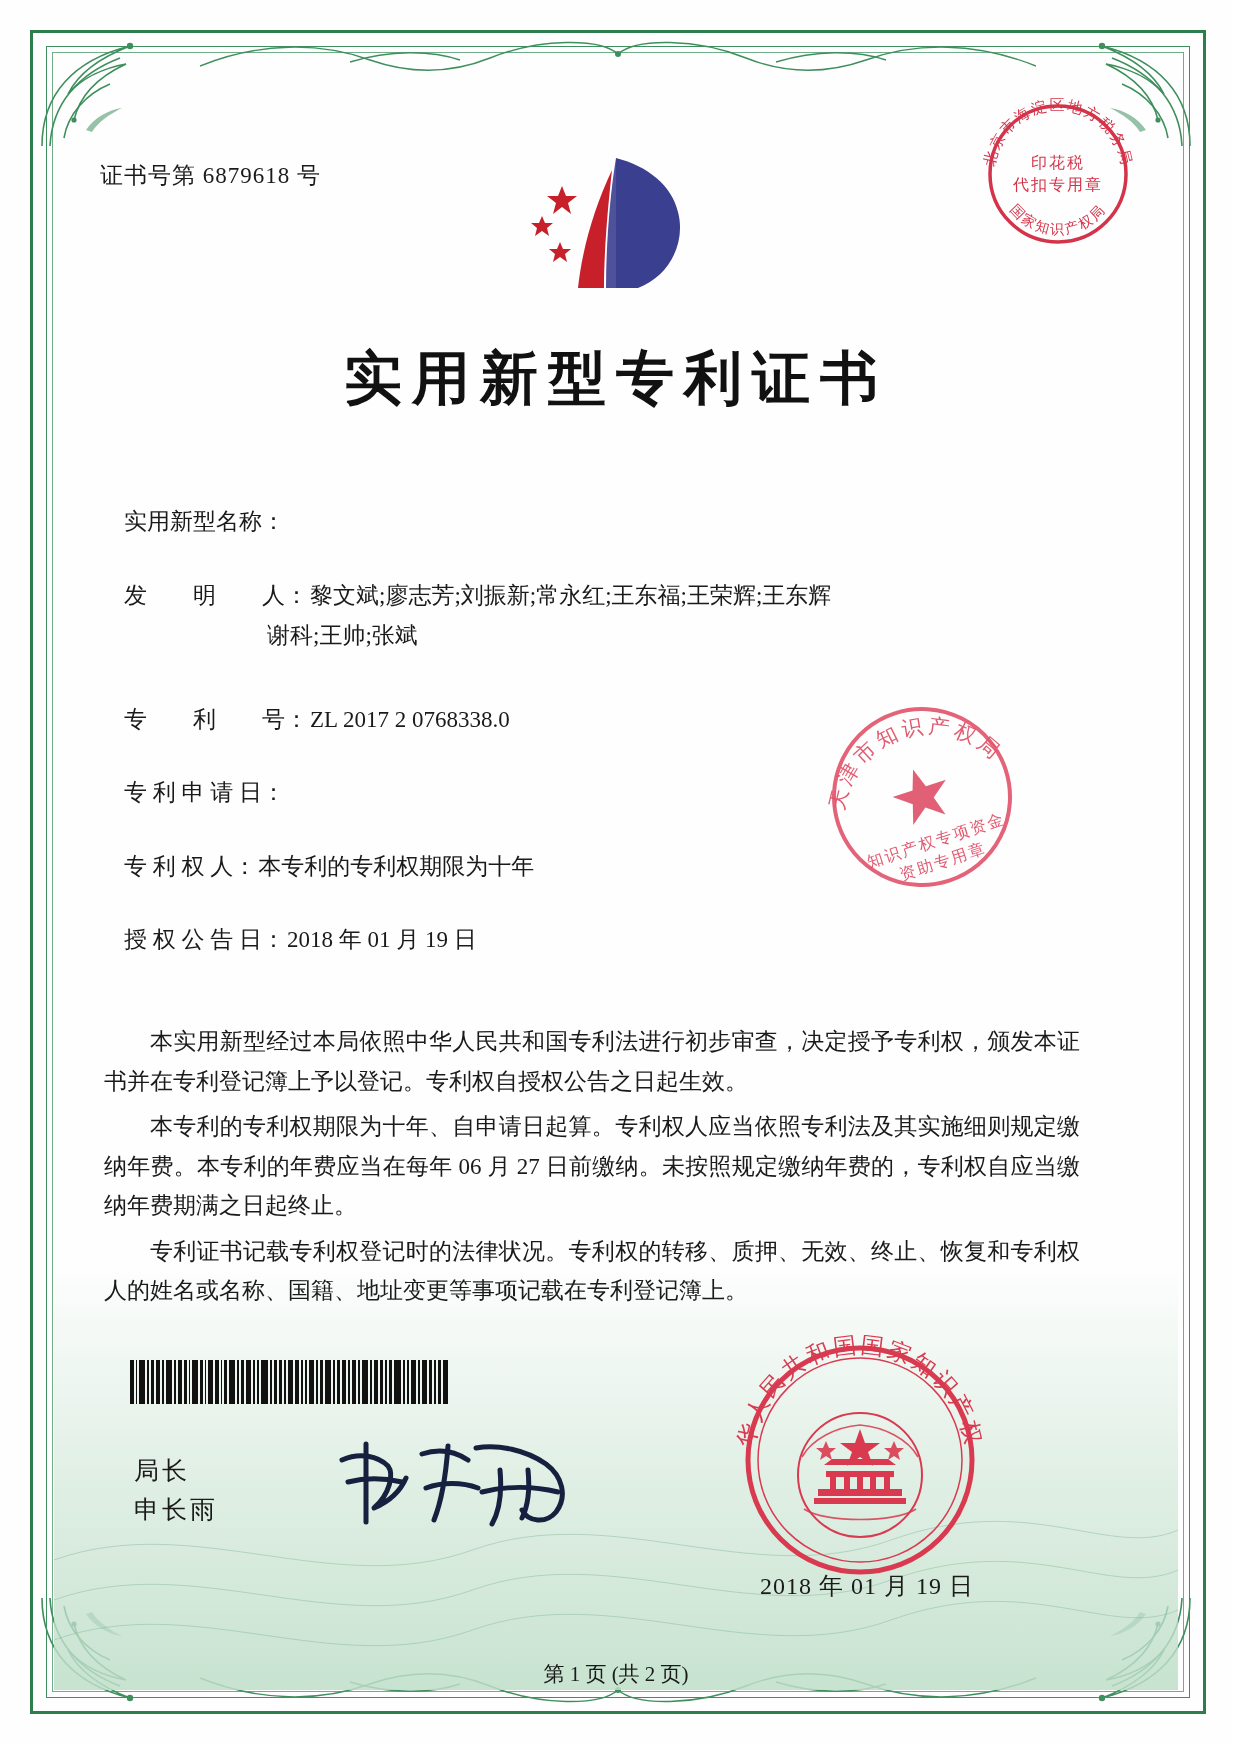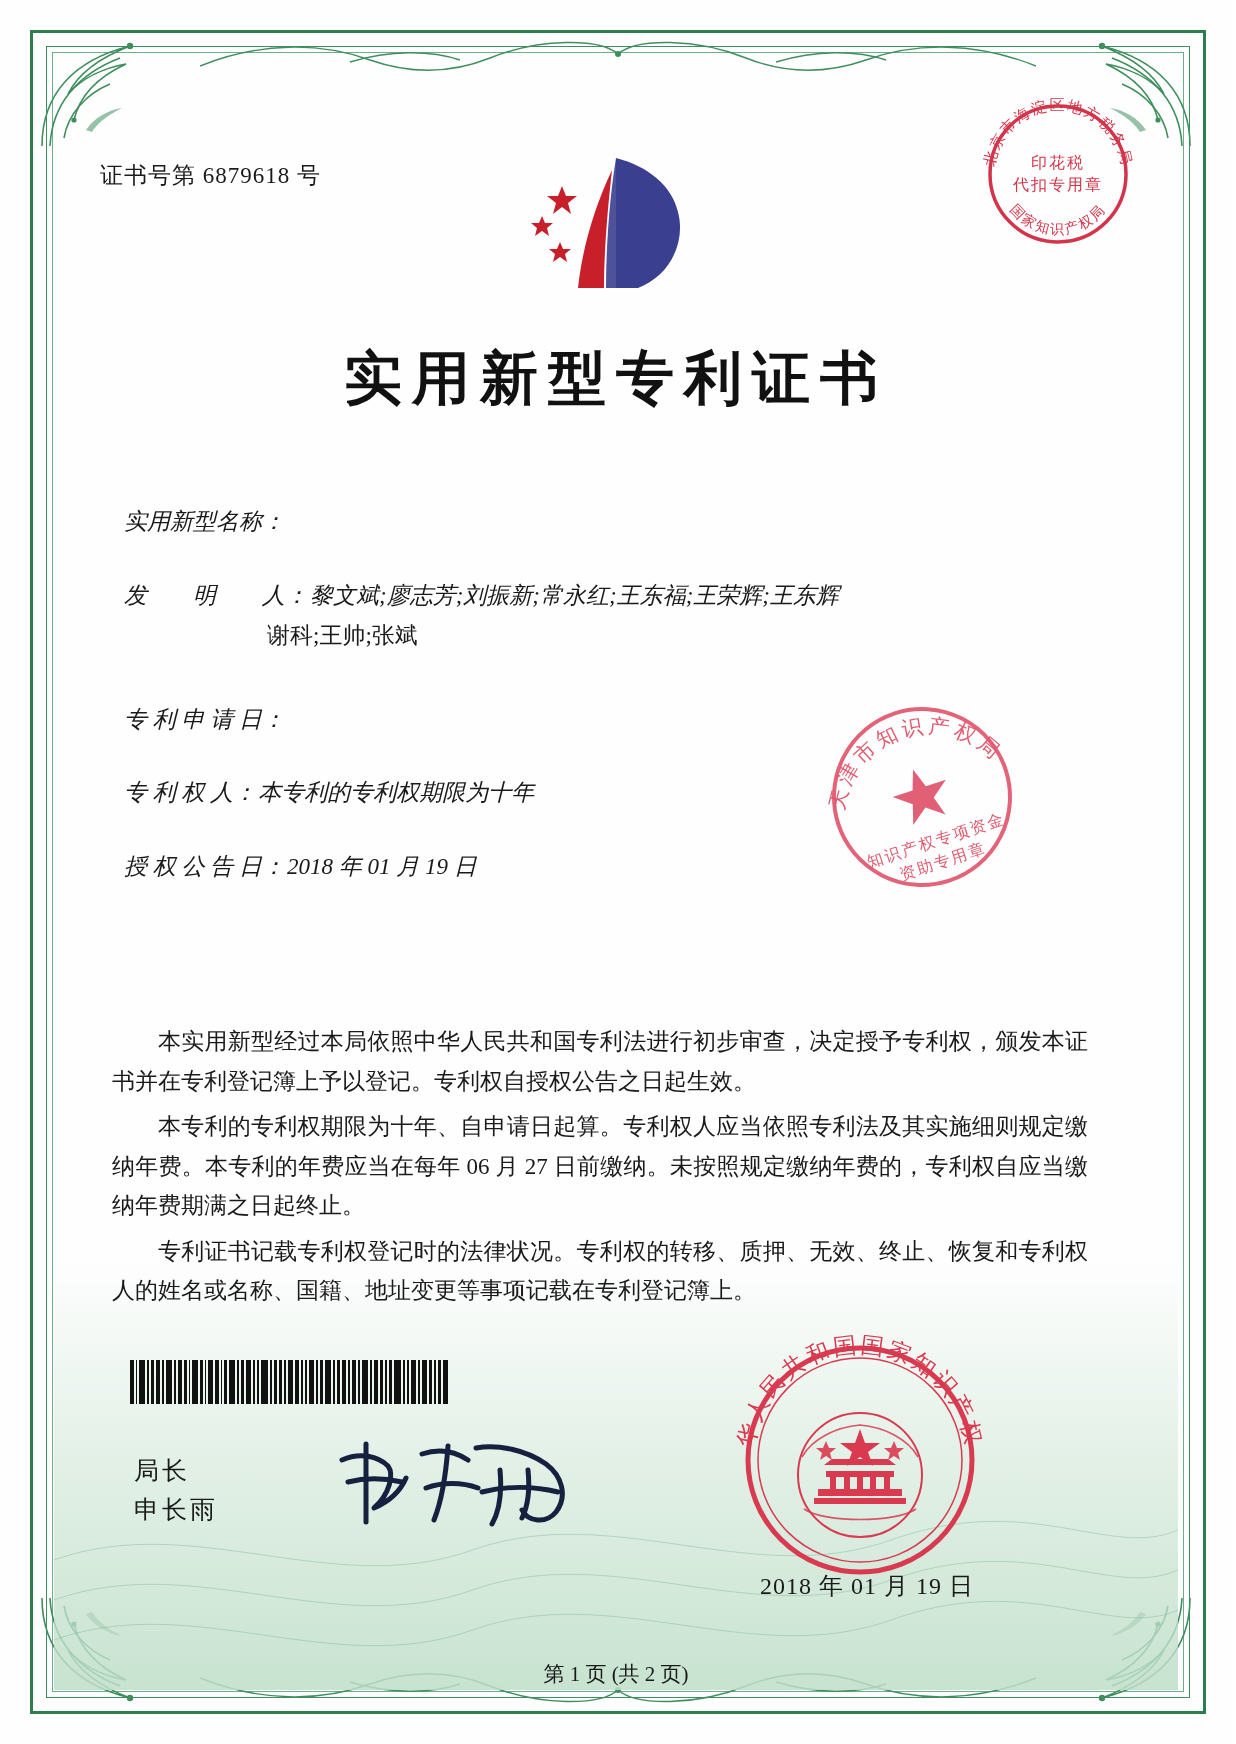--- a/index.html
+++ b/index.html
@@ -118,37 +118,36 @@
     left: 124px; top: 505px;
     width: 960px;
     font-size: 23px;
     line-height: 1.5;
   }
   .field-row {
     display: flex;
     align-items: flex-start;
     margin-bottom: 39px;
     white-space: nowrap;
-    font-style: italic;
   }
   .field-label { flex: 0 0 auto; }
   .field-value {
     margin-left: 2px;
     flex: 1 1 auto;
     white-space: normal;
   }
   .inv-line2 {
     margin-left: 143px;
     margin-top: 6px;
   }
 
   
   .paragraphs {
     position: absolute;
-    left: 112px; top: 1022px;
+    left: 104px; top: 1022px;
     width: 976px;
     font-size: 23px;
     line-height: 1.72;
     text-align: justify;
   }
   .paragraphs p {
     margin: 0 0 6px 0;
     text-indent: 46px;
   }
 
@@ -350,20 +349,24 @@
     </div>
 
     <div style="margin-bottom:49px;">
       <div class="field-row" style="margin-bottom:0;">
         <span class="field-label">发　　明　　人：</span>
         <span class="field-value">黎文斌;廖志芳;刘振新;常永红;王东福;王荣辉;王东辉</span>
       </div>
       <div class="inv-line2">谢科;王帅;张斌</div>
     </div>
 
+    <div class="field-row">
+      <span class="field-label">专　　利　　号：</span>
+      <span class="field-value">ZL 2017 2 0768338.0</span>
+    </div>
 
     <div class="field-row">
       <span class="field-label">专 利 申 请 日：</span>
     </div>
 
     <div class="field-row">
       <span class="field-label">专 利 权 人：</span>
       <span class="field-value">本专利的专利权期限为十年</span>
     </div>
 

